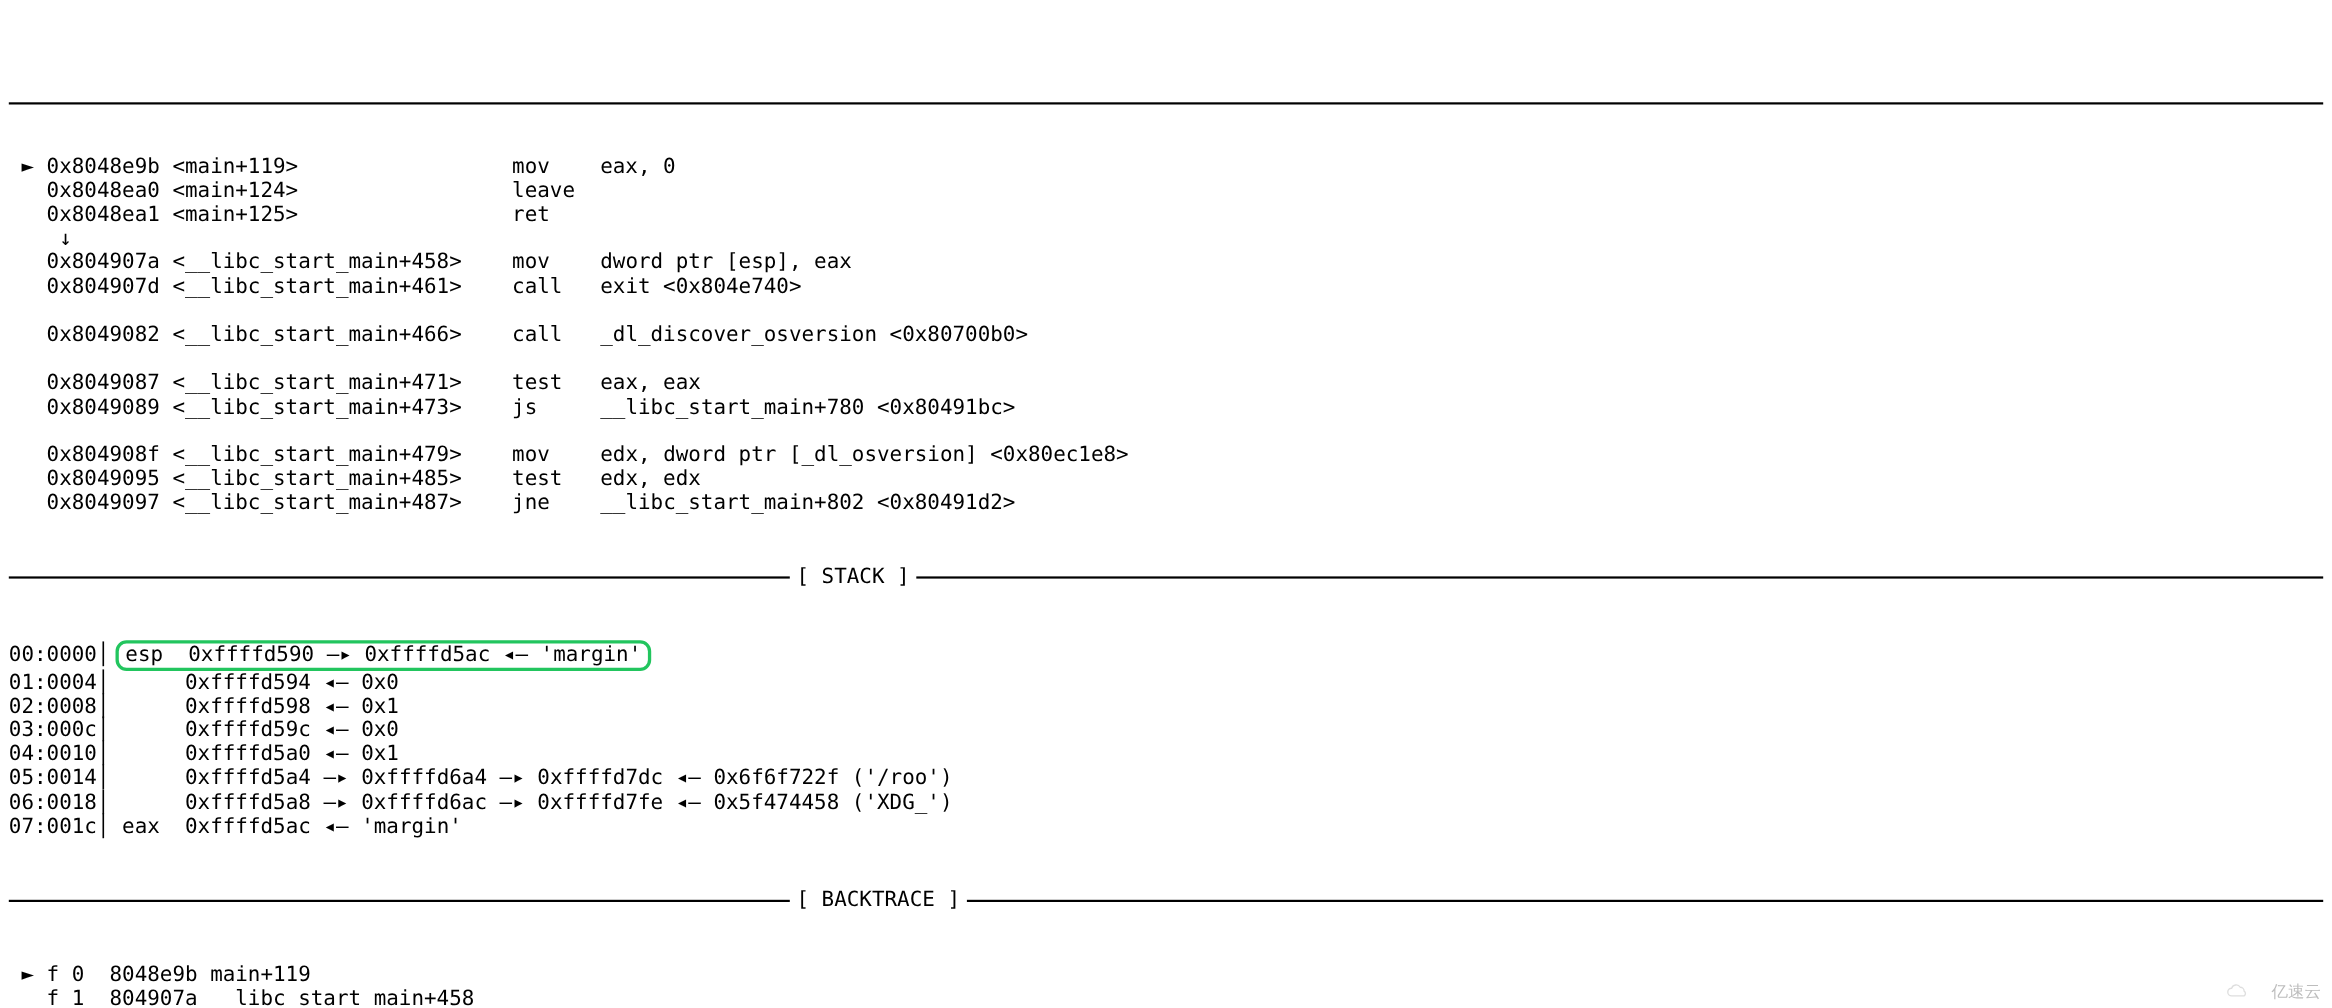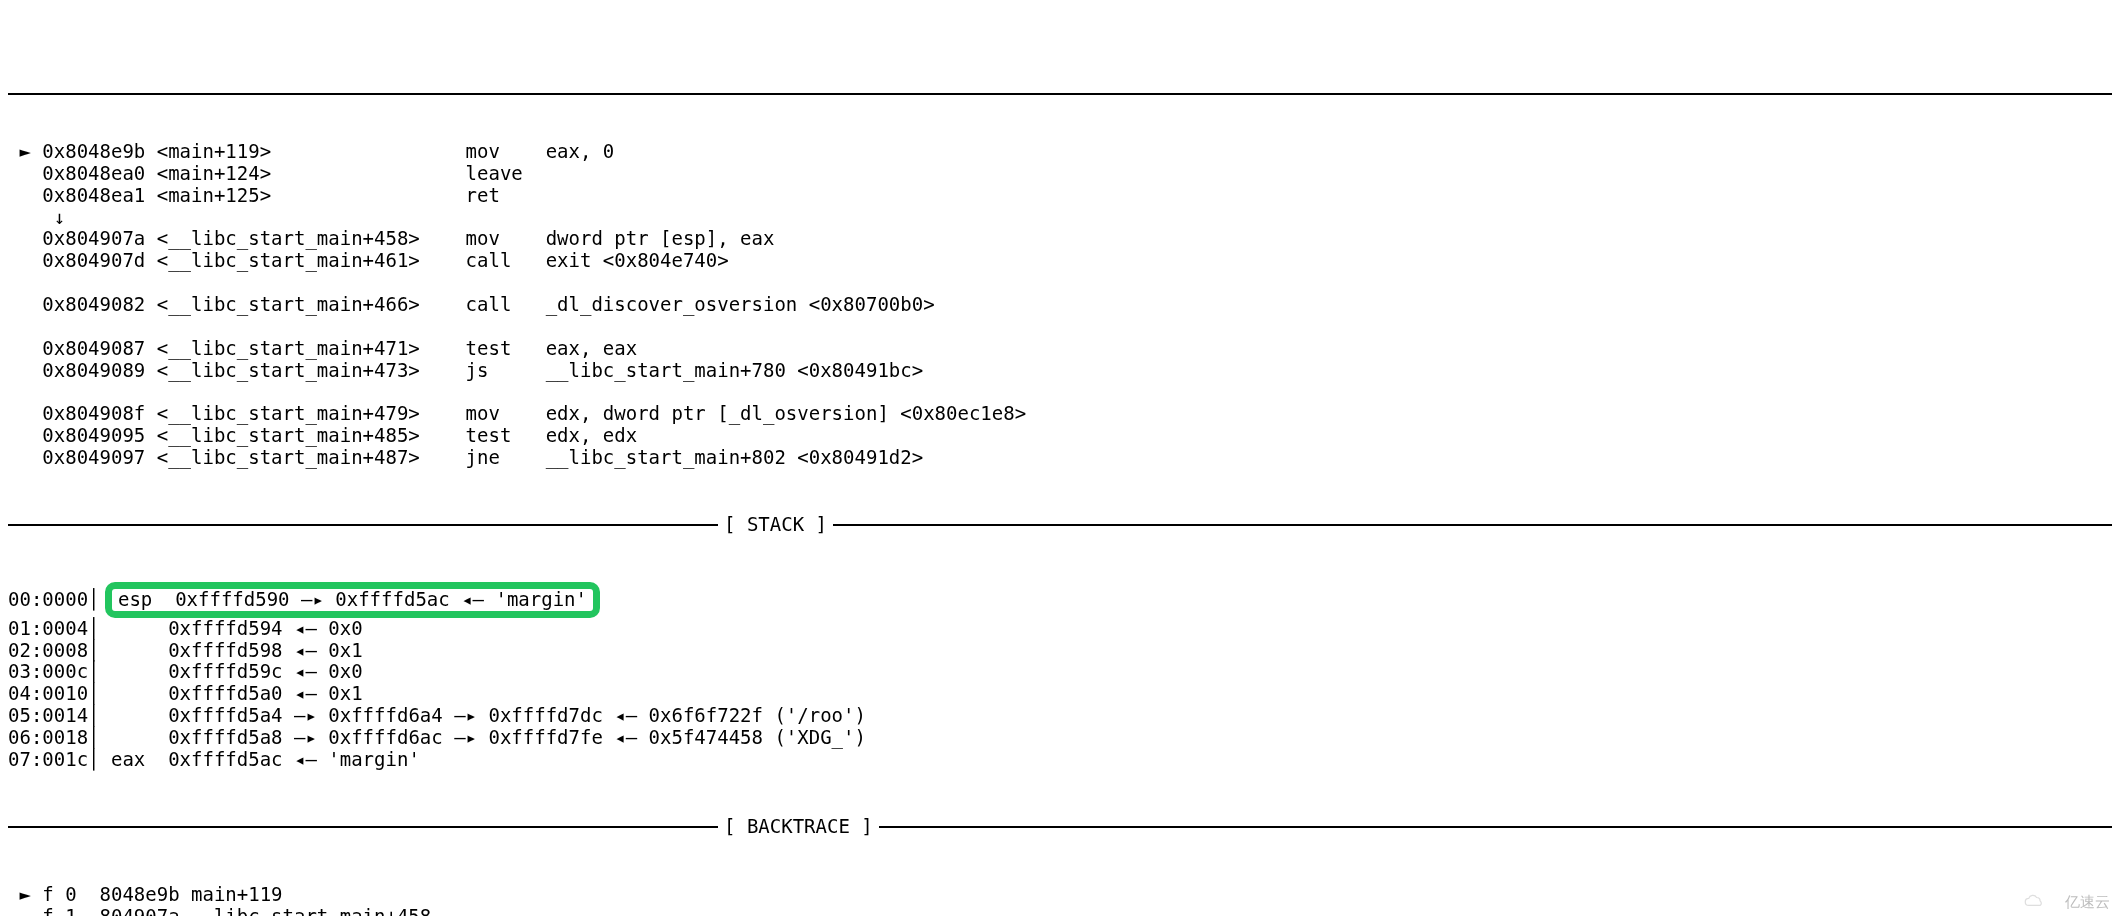--- a/index.html
+++ b/index.html
@@ -33,21 +33,21 @@
     flex: 1;
     border-top: 2px solid #000;
     height: 0;
   }
   .section-div .label {
     padding: 0 6px;
     font-weight: 400;
   }
   .hl-box {
     display: inline-block;
-    border: 7px solid #22c55e;
+    border: 3px solid #22c55e;
     border-radius: 10px;
     padding: 0 6px;
     margin-left: -6px;
     text-align: right;
   }
   .watermark {
     position: fixed;
     right: 10px;
     bottom: 6px;
     font-size: 15px;

